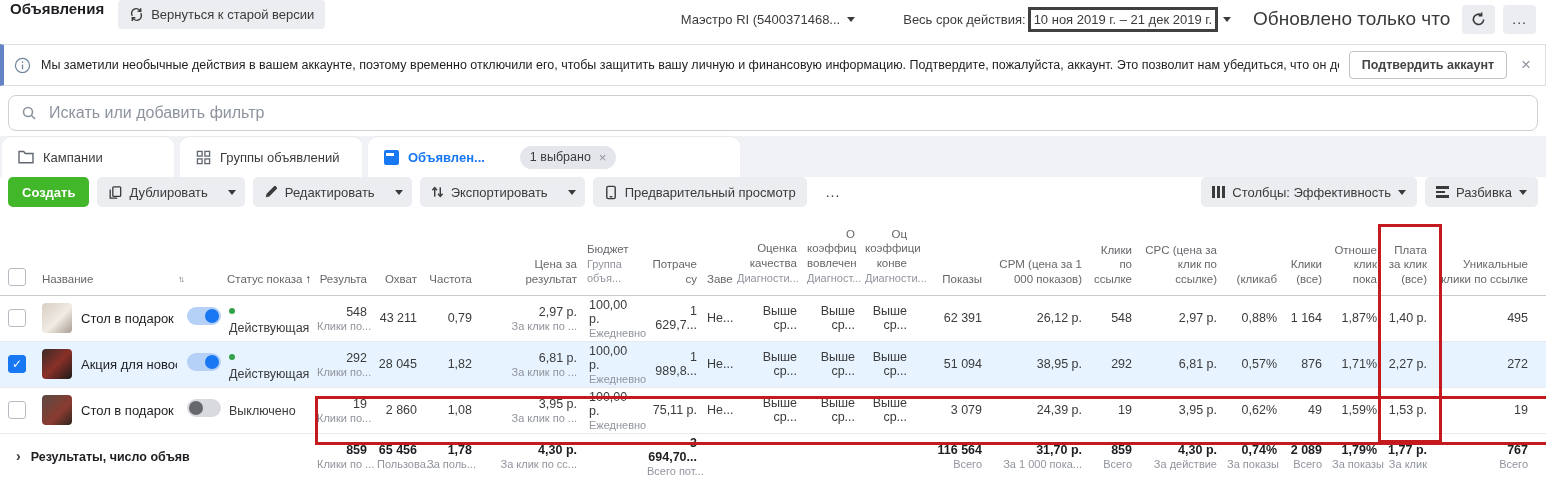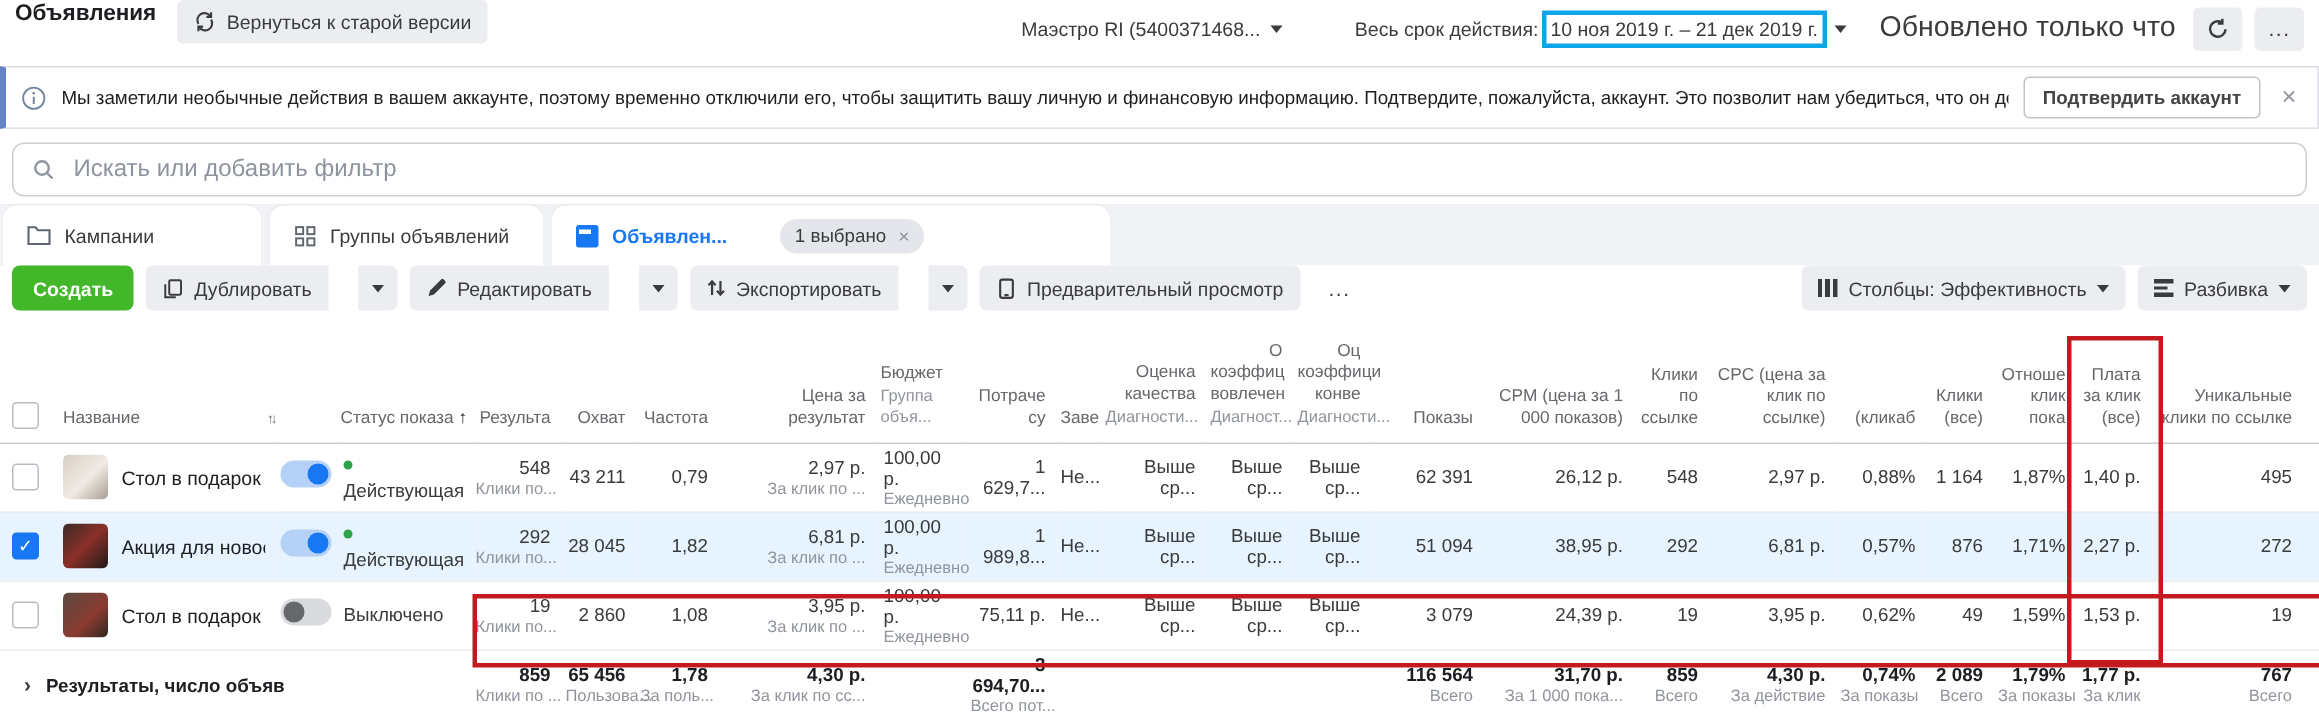--- a/index.html
+++ b/index.html
@@ -8,21 +8,21 @@
   
   .topbar{display:flex;height:38px;padding:0 10px;background:#fff}
   .title{font-size:15px;font-weight:bold;margin-right:14px}
   .btn{display:inline-flex;align-items:center;gap:7px;background:#ebedf0;border:none;border-radius:4px;
        padding:0 11px;height:29px;font-size:13px;color:#3a3b3c;font-family:inherit;cursor:pointer}
   .btn.icon-only{padding:0 9px}
   .tb-right{margin-left:auto;display:flex;align-items:center}
   .account{display:flex;align-items:center;gap:7px;font-size:13px;color:#3a3b3c;margin-right:48px}
   .daterange{display:flex;align-items:center;font-size:13px;color:#3a3b3c}
   .dr-label{margin-right:2px}
-  .dr-value{border:3px solid #0ea5e9;padding:2px 3px;margin-right:5px;white-space:nowrap}
+  .dr-value{border:3px solid #404040;padding:2px 3px;margin-right:5px;white-space:nowrap}
   .caret{width:0;height:0;border-left:4px solid transparent;border-right:4px solid transparent;border-top:5px solid #3a3b3c;display:inline-block}
   .updated{font-size:19px;color:#3a3b3c;margin:0 12px 0 22px;white-space:nowrap}
   .dots{font-size:14px;letter-spacing:1px;line-height:10px;color:#3a3b3c}
   
   .banner{margin-top:6px;display:flex;align-items:center;gap:10px;height:40px;border-top:1px solid #dcdee3;
           border-bottom:1px solid #dcdee3;border-right:1px solid #dcdee3;border-left:4px solid #6584c5;
           padding:0 10px;background:#fff}
   .banner-text{font-size:12.5px;color:#1c1e21;flex:1;white-space:nowrap;overflow:hidden}
   .banner-btn{background:#fff;border:1px solid #bec3c9;border-radius:4px;height:28px;padding:0 12px;
               font-size:12.5px;font-weight:bold;color:#444;font-family:inherit;cursor:pointer;white-space:nowrap}
@@ -42,21 +42,21 @@
   .tab.active .tab-label{color:#1877f2;font-weight:bold}
   .ads-ic{width:15px;height:15px;background:#1877f2;border-radius:2px;position:relative;flex:none}
   .ads-ic::before{content:'';position:absolute;left:2px;right:5px;top:3px;height:3px;background:#fff}
   .pill{margin-left:26px;background:#e4e6eb;border-radius:13px;padding:4px 10px;font-size:12.5px;color:#3a3b3c;
         display:inline-flex;align-items:center;gap:8px}
   .pill-x{color:#90949c;font-size:13px}
   
   .toolbar{height:40px;background:#fff;display:flex;align-items:flex-start;gap:8px;padding:0 8px}
   .btn-green{background:#42b72a;color:#fff;font-weight:bold;border:none;border-radius:5px;height:30px;
              padding:0 14px;font-size:13px;font-family:inherit;cursor:pointer}
-  .split{display:flex;gap:20px}
+  .split{display:flex;gap:0}
   .seg{display:inline-flex;align-items:center;gap:7px;background:#ebedf0;height:30px;padding:0 11px;
        font-size:13px;color:#3a3b3c;cursor:pointer}
   .seg.main{border-radius:5px 0 0 5px}
   .seg.caret-seg{border-radius:0 5px 5px 0;padding:0 9px}
   .seg.solo{border-radius:5px}
   .tbar-right{margin-left:auto;display:flex;gap:8px}
   .cols-ic{width:13px;height:12px;background:linear-gradient(90deg,#3a3b3c 0 3px,transparent 3px 5px,#3a3b3c 5px 8px,transparent 8px 10px,#3a3b3c 10px 13px)}
   .bd-ic{display:flex;flex-direction:column;gap:2px;justify-content:center}
   .bd-ic i{display:block;height:2.5px;background:#3a3b3c}
   .bd-ic i:nth-child(1){width:13px}.bd-ic i:nth-child(2){width:9px}.bd-ic i:nth-child(3){width:13px}

